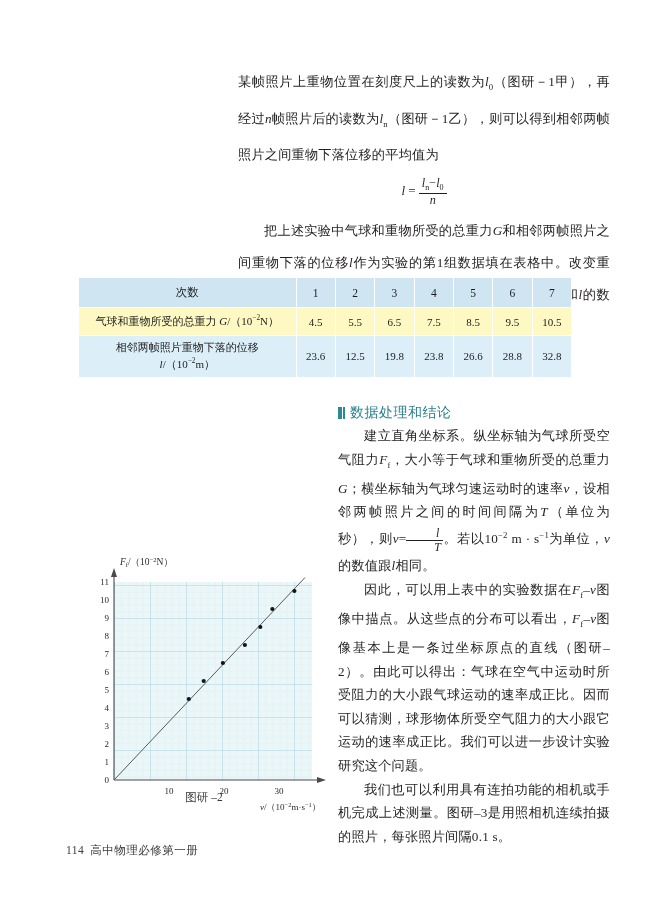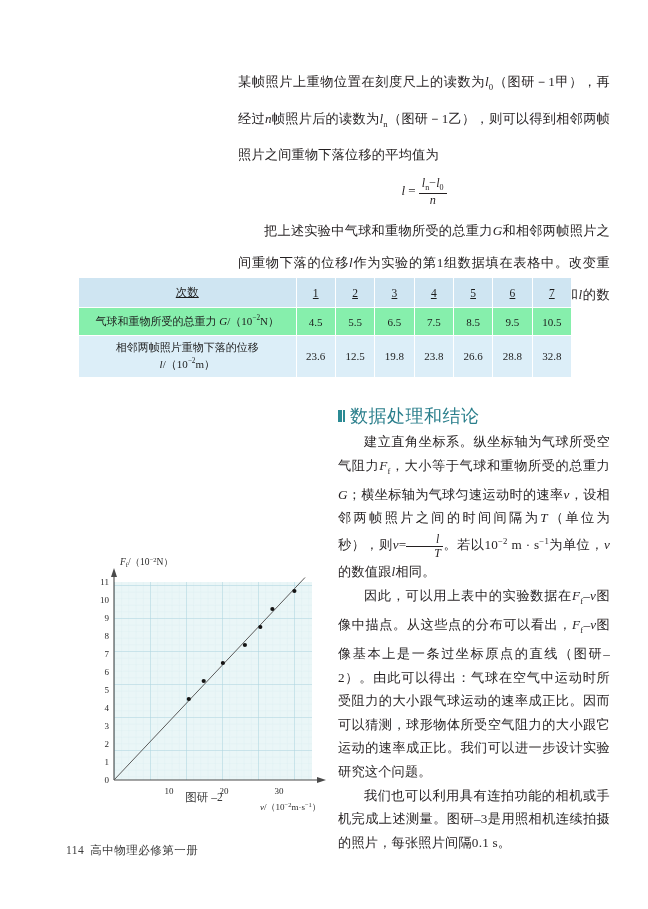--- a/index.html
+++ b/index.html
@@ -60,22 +60,22 @@
     background: #e6f2f8;
   }
   table.data td, table.data th {
     border: 1px solid #ffffff;
     text-align: center;
     vertical-align: middle;
     font-weight: normal;
     padding: 5px 2px;
     color: #1c1c1c;
   }
-  table.data tr.head td { background: #cfe5f2; height: 30px; font-size: 11.5px; text-decoration: underline; }
-  table.data tr.r1 td { background: #86efac; height: 28px; }
+  table.data tr.head td { background: #cfe5f2; height: 30px; font-size: 11.5px; }
+  table.data tr.r1 td { background: #fef9c3; height: 28px; }
   table.data tr.r2 td { background: #dceef8; height: 34px; }
   table.data td.label { width: 218px; padding: 4px 8px; line-height: 1.45; }
   table.data td.val { width: 39.4px; font-size: 11px; }
   .tbl-top-rule { border-top: 1px solid #8fc4dd; }
   .tbl-bot-rule { border-bottom: 1px solid #8fc4dd; }
 
   
   .right-col {
     position: absolute;
     left: 338px; top: 404px; width: 272px;
@@ -84,21 +84,21 @@
     display: flex; align-items: center; gap: 5px;
     margin-bottom: 2px;
   }
   .sec-mark { display: inline-flex; gap: 1.5px; }
   .sec-mark i {
     display: block; width: 3.5px; height: 12px;
     background: #2b8a94;
   }
   .sec-mark i.thin { width: 2px; }
   .sec-title {
-    font-size: 18px; color: #2b7f8c; letter-spacing: 0.5px;
+    font-size: 14px; color: #2b7f8c; letter-spacing: 0.5px;
   }
   .right-col .para { font-size: 13.2px; line-height: 23.6px; }
 
   .inline-frac {
     display: inline-block; vertical-align: middle;
     text-align: center; line-height: 1.1; font-size: 0.9em;
   }
   .inline-frac .num { display: block; border-bottom: 1px solid #231f20; padding: 0 2px; }
   .inline-frac .den { display: block; padding: 0 2px; }
 

